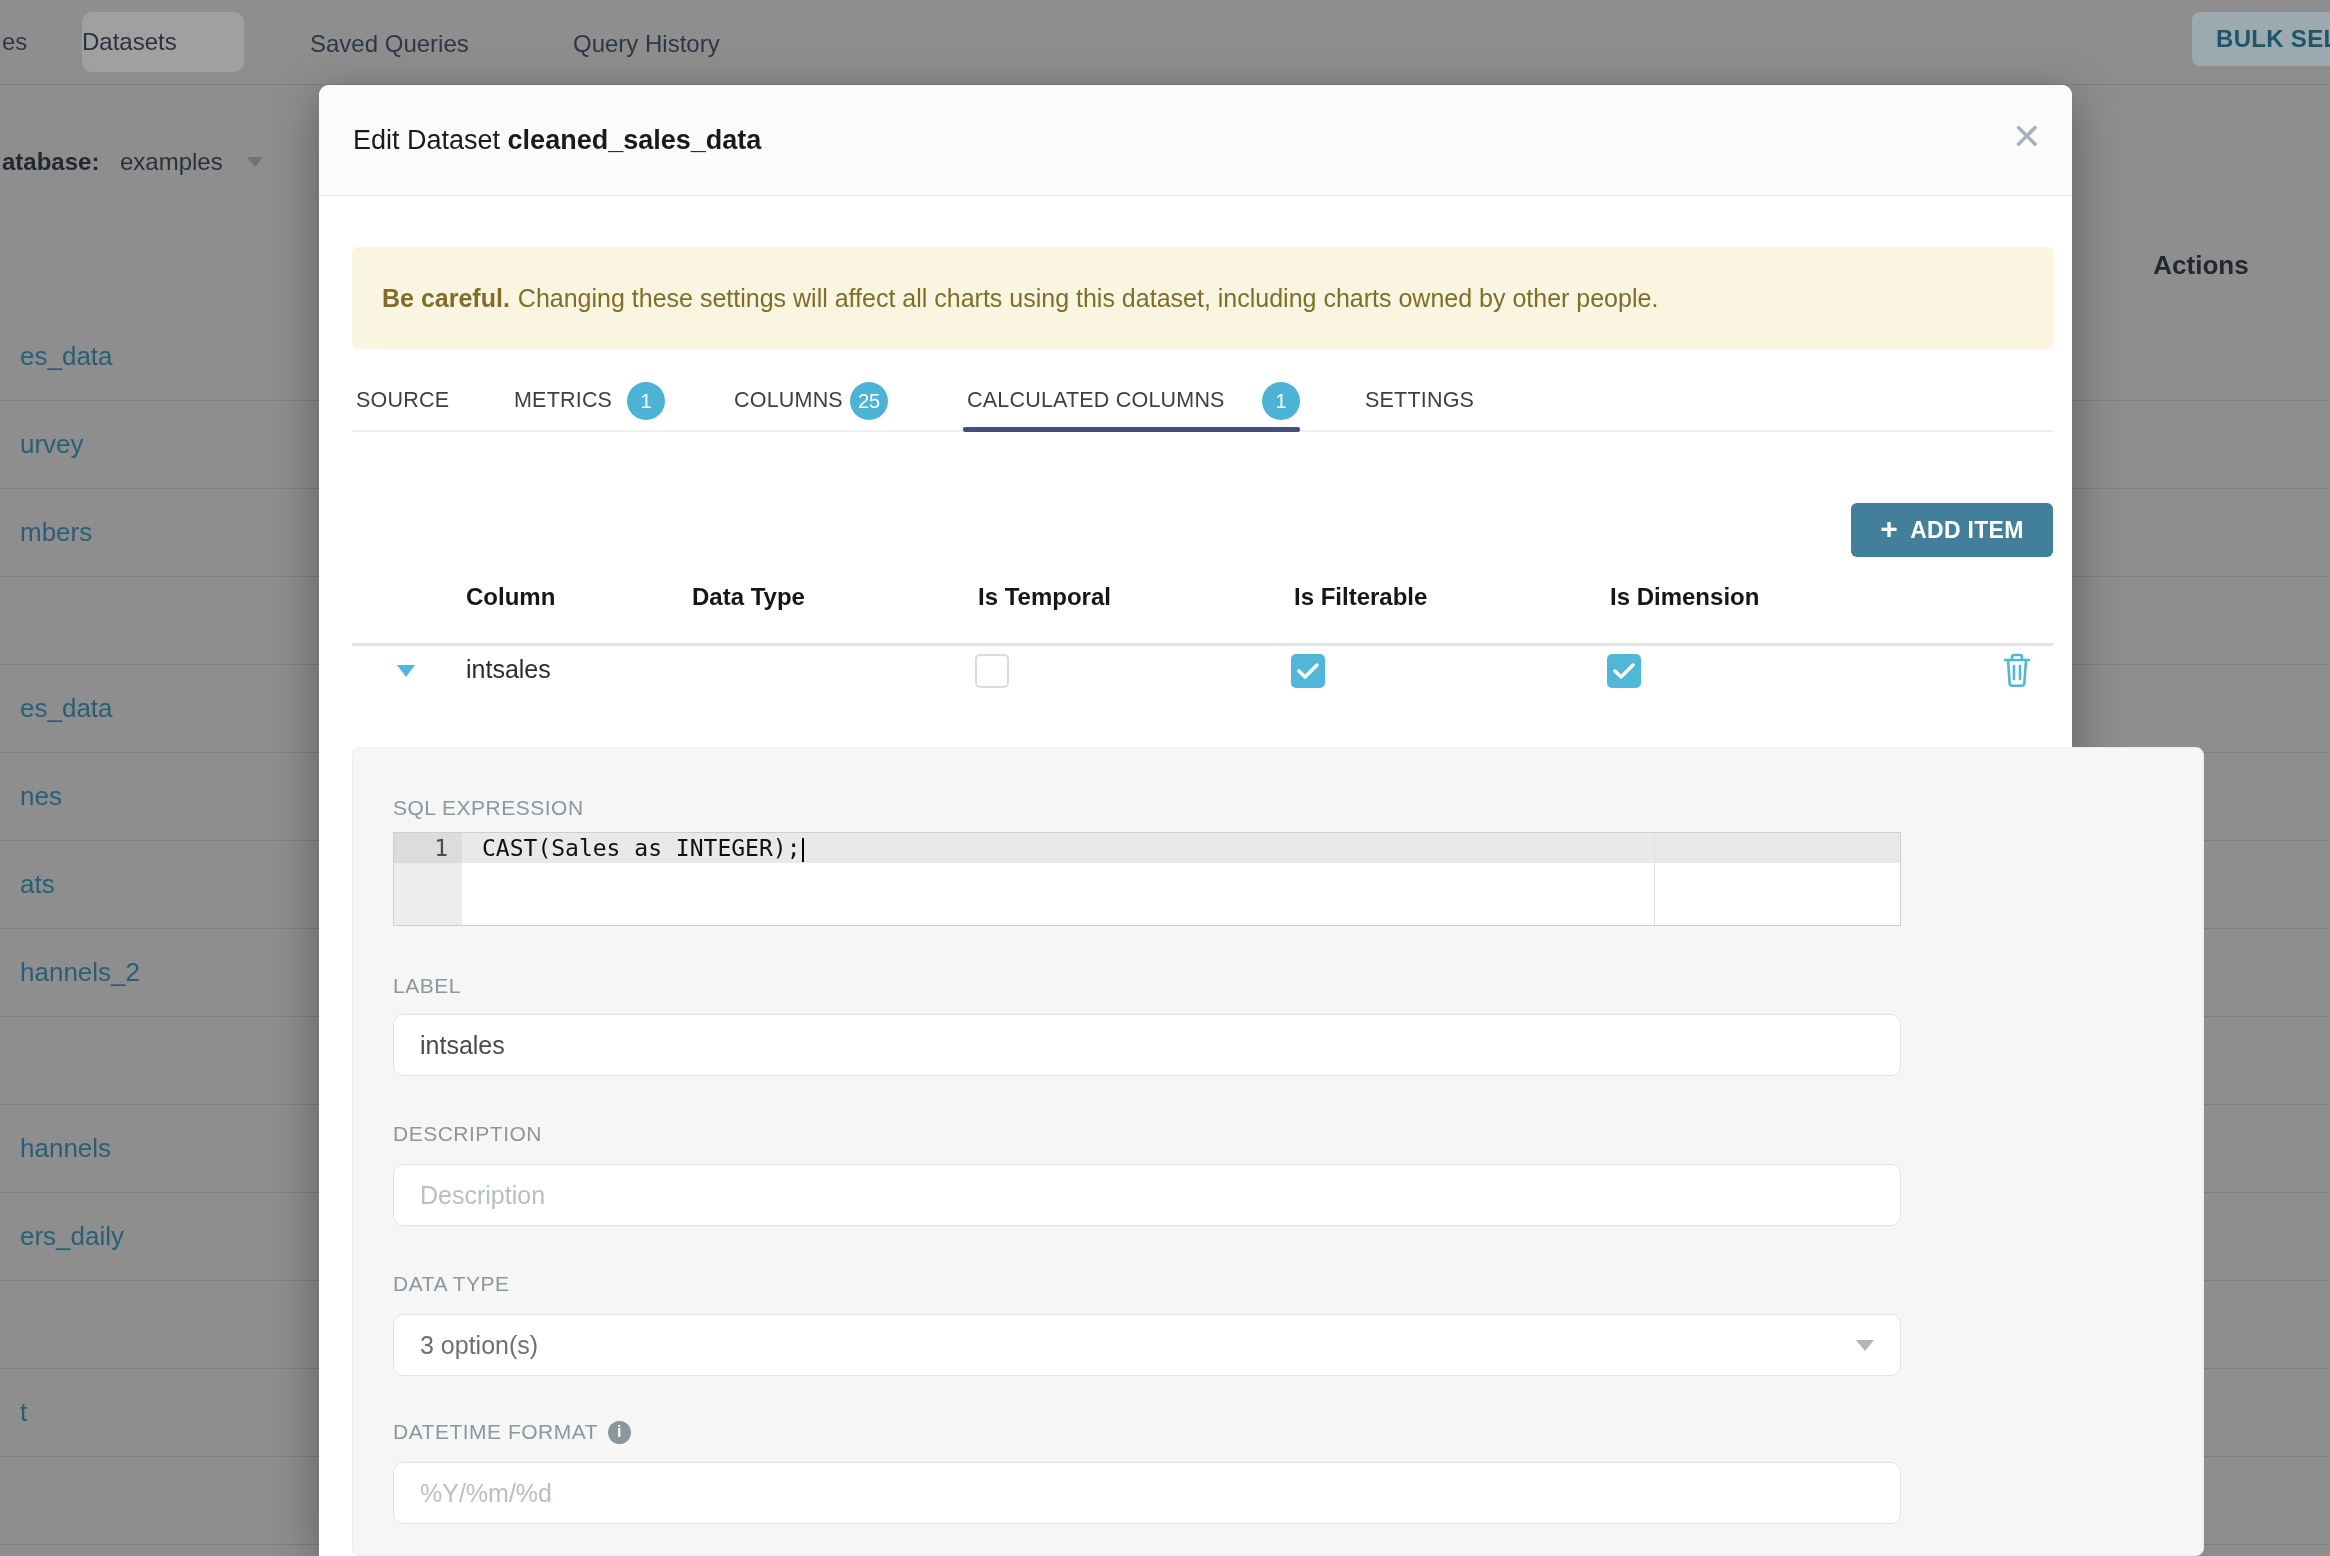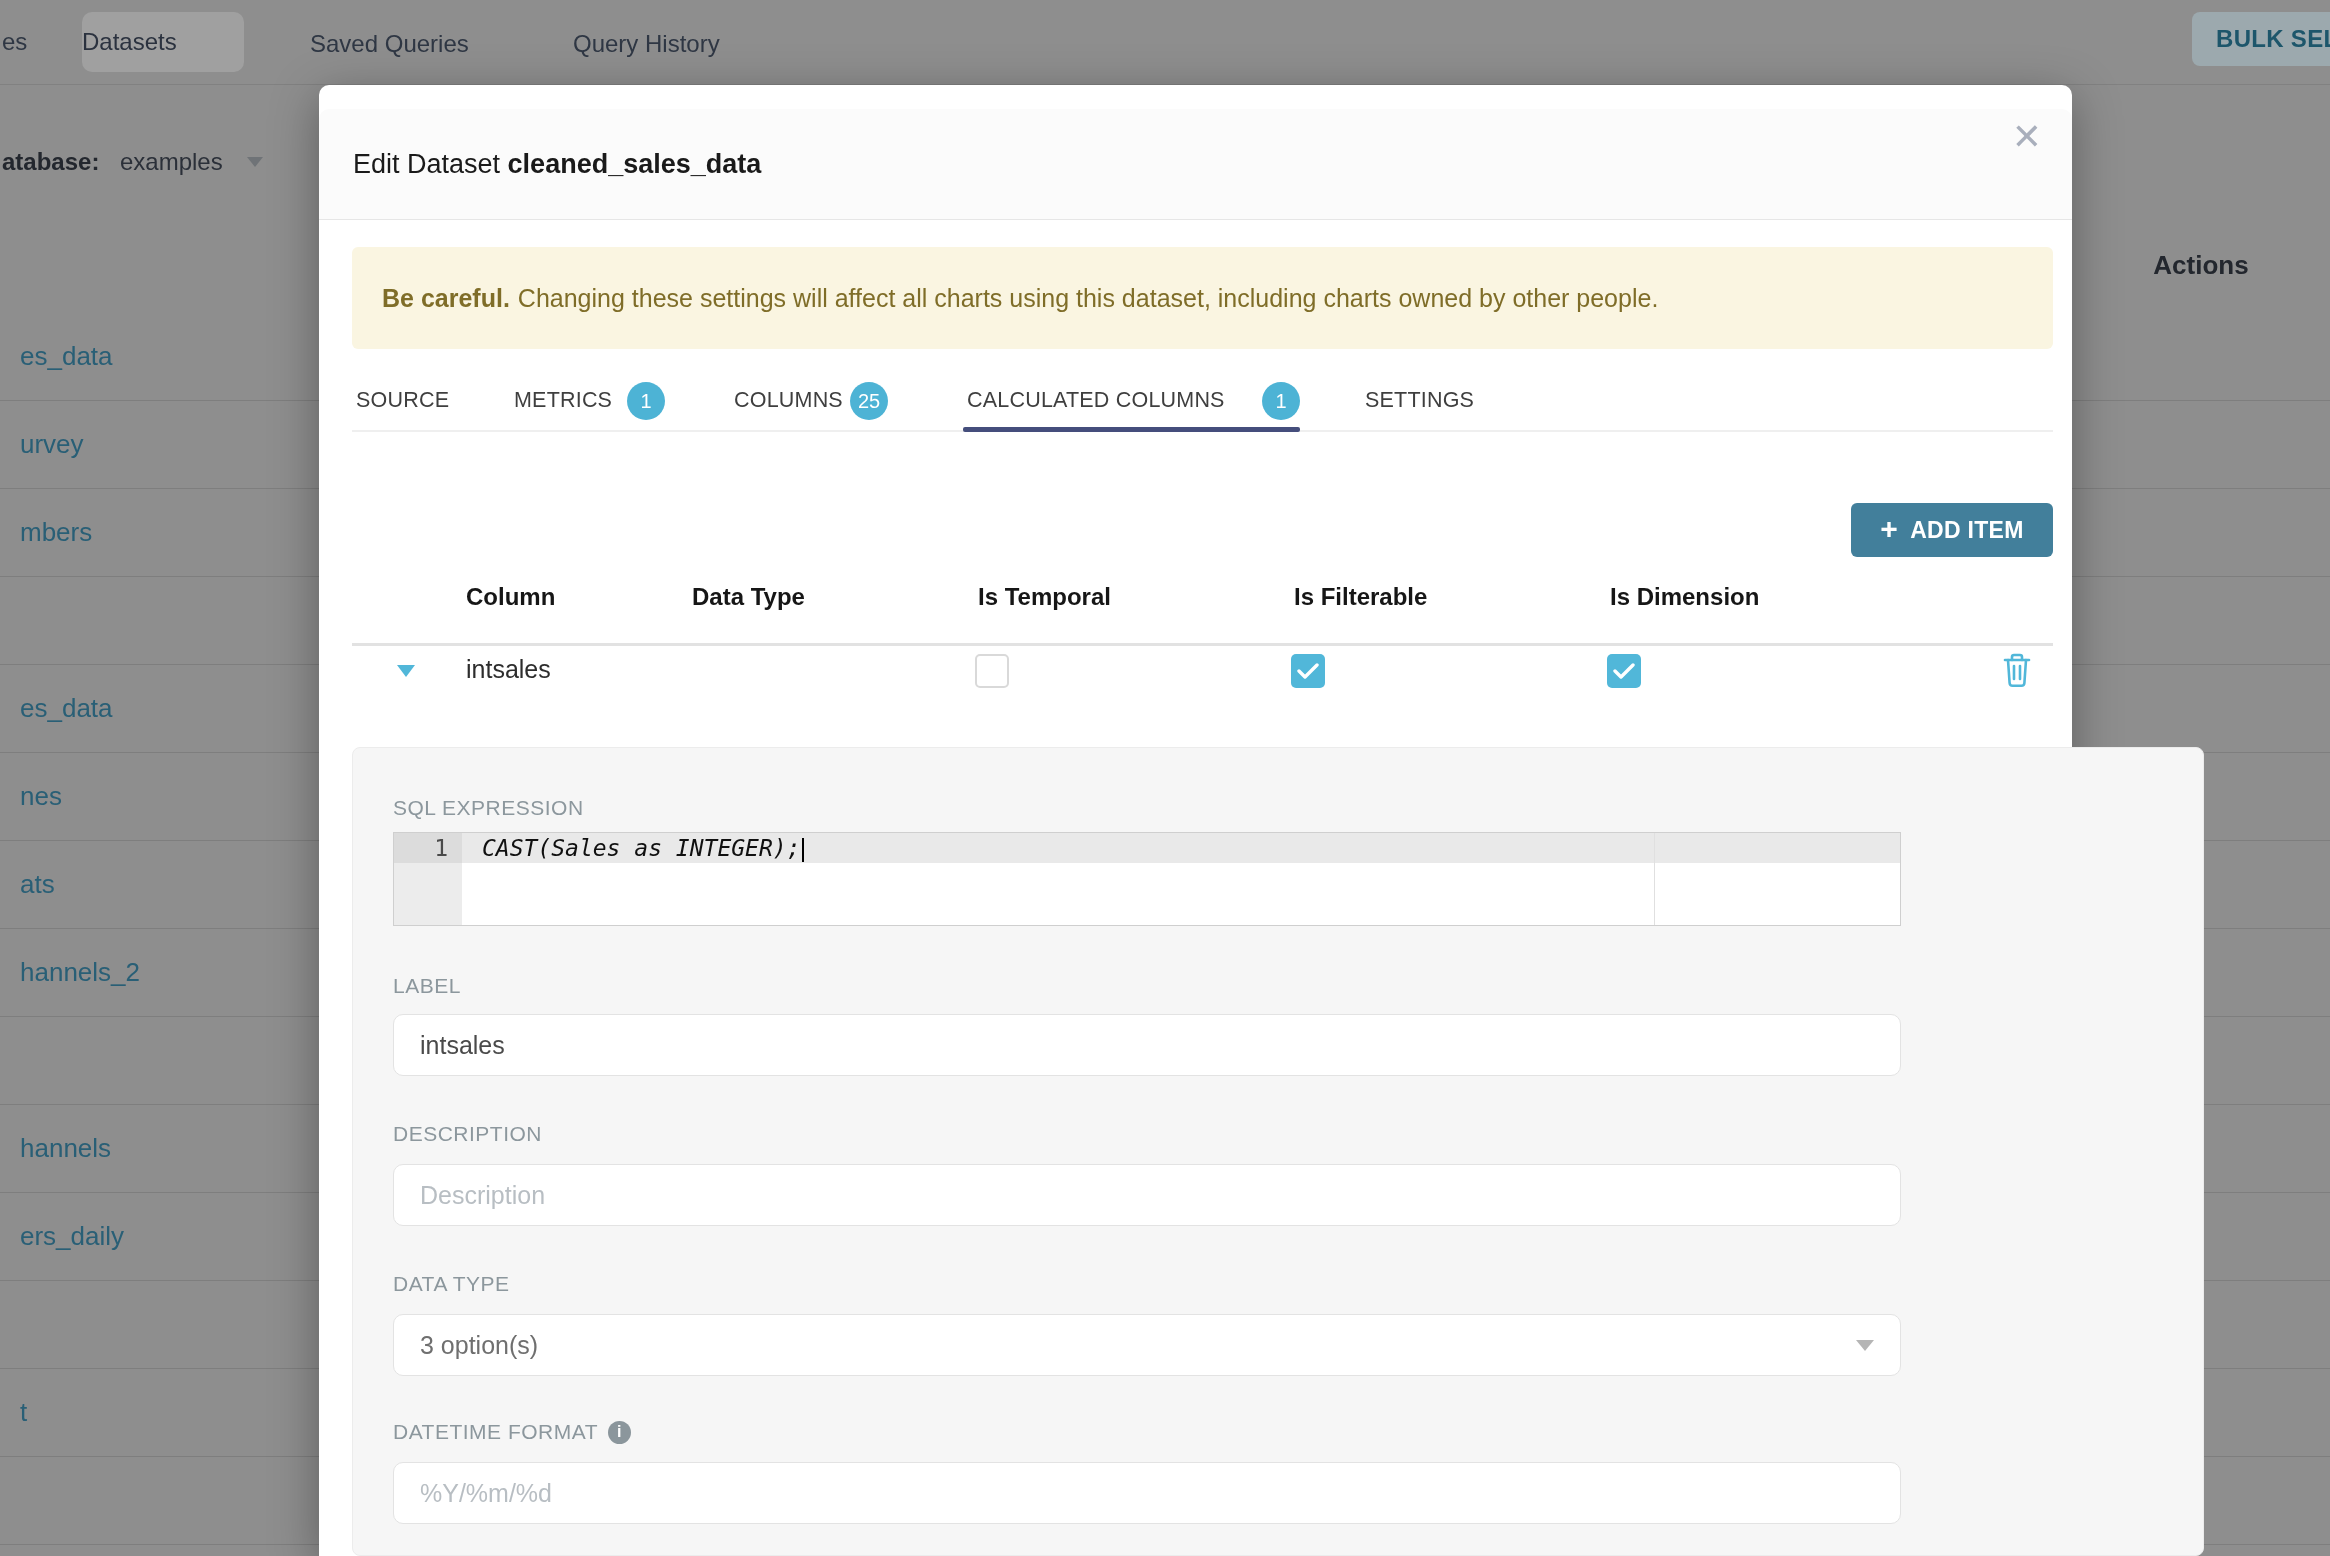--- a/index.html
+++ b/index.html
@@ -24,21 +24,21 @@
   .bg-rows-left{left:0;top:313px;width:319px;}
   .bg-rows-right{left:2072px;top:313px;width:258px;}
   .bg-row{height:87px;border-bottom:1px solid #7e7e7e;display:flex;align-items:center;overflow:hidden;}
   .bg-row span{padding-left:20px;font-size:26px;color:#295f76;white-space:nowrap;}
   .actions-hd{left:2072px;top:250px;width:258px;text-align:center;font-size:26px;font-weight:700;color:#23272e;}
 
   
   .modal{left:319px;top:85px;width:1753px;height:1471px;background:#fff;
          border-radius:10px 10px 0 0;box-shadow:0 12px 48px rgba(0,0,0,.35);}
   .m-header{left:0;top:0;width:100%;height:111px;background:#fbfbfb;border-bottom:1px solid #e6e6e6;
-            border-radius:10px 10px 0 0;display:flex;align-items:center;padding:0 34px;box-sizing:border-box;margin-top:24px;}
+            border-radius:10px 10px 0 0;display:flex;align-items:center;padding:0 34px;box-sizing:border-box;}
   .m-title{font-size:27px;color:#1a1a1a;}
   .m-title b{font-weight:700;}
   .m-close{right:30px;top:34px;font-size:36px;color:#a9afbc;line-height:1;cursor:pointer;}
 
   .banner{left:33px;top:162px;width:1701px;height:102px;background:#faf5e1;border-radius:6px;
           display:flex;align-items:center;padding:12px 30px;box-sizing:border-box;
           font-size:25px;color:#7f6d28;white-space:nowrap;overflow:hidden;}
   .banner b{font-weight:700;margin-right:8px;}
 
   .tab{top:303px;font-size:21.5px;font-weight:500;color:#3f3f3f;letter-spacing:.2px;}
@@ -79,21 +79,21 @@
             font-weight:700;display:inline-flex;align-items:center;justify-content:center;font-style:normal;}
 
   .editor{left:40px;top:84px;width:1508px;height:94px;background:#fff;border:1px solid #cfcfcf;
           box-sizing:border-box;overflow:hidden;}
   .ed-gutter{left:0;top:0;width:68px;height:100%;background:#ececec;}
   .ed-gutter-active{left:0;top:0;width:68px;height:30px;background:#dcdcdc;text-align:right;
                     font-family:"DejaVu Sans Mono",monospace;font-size:23px;color:#4a4a4a;
                     padding-right:14px;box-sizing:border-box;line-height:30px;}
   .ed-activeline{left:68px;top:0;right:0;height:30px;background:#e9e9e9;}
   .ed-code{left:88px;top:0;height:30px;line-height:30px;font-family:"DejaVu Sans Mono",monospace;
-           font-size:23px;color:#101010;white-space:pre;font-style:italic;}
+           font-size:23px;color:#101010;white-space:pre;}
   .ed-cursor{display:inline-block;width:2px;height:24px;background:#000;vertical-align:middle;margin-left:1px;}
   .ed-margin{left:1260px;top:0;width:1px;height:100%;background:#e0e0e0;}
 </style>
 </head>
 <body>
 
 <div id="screen">
 
   <div class="abs nav-frag">es</div>
   <div class="abs nav-pill">

